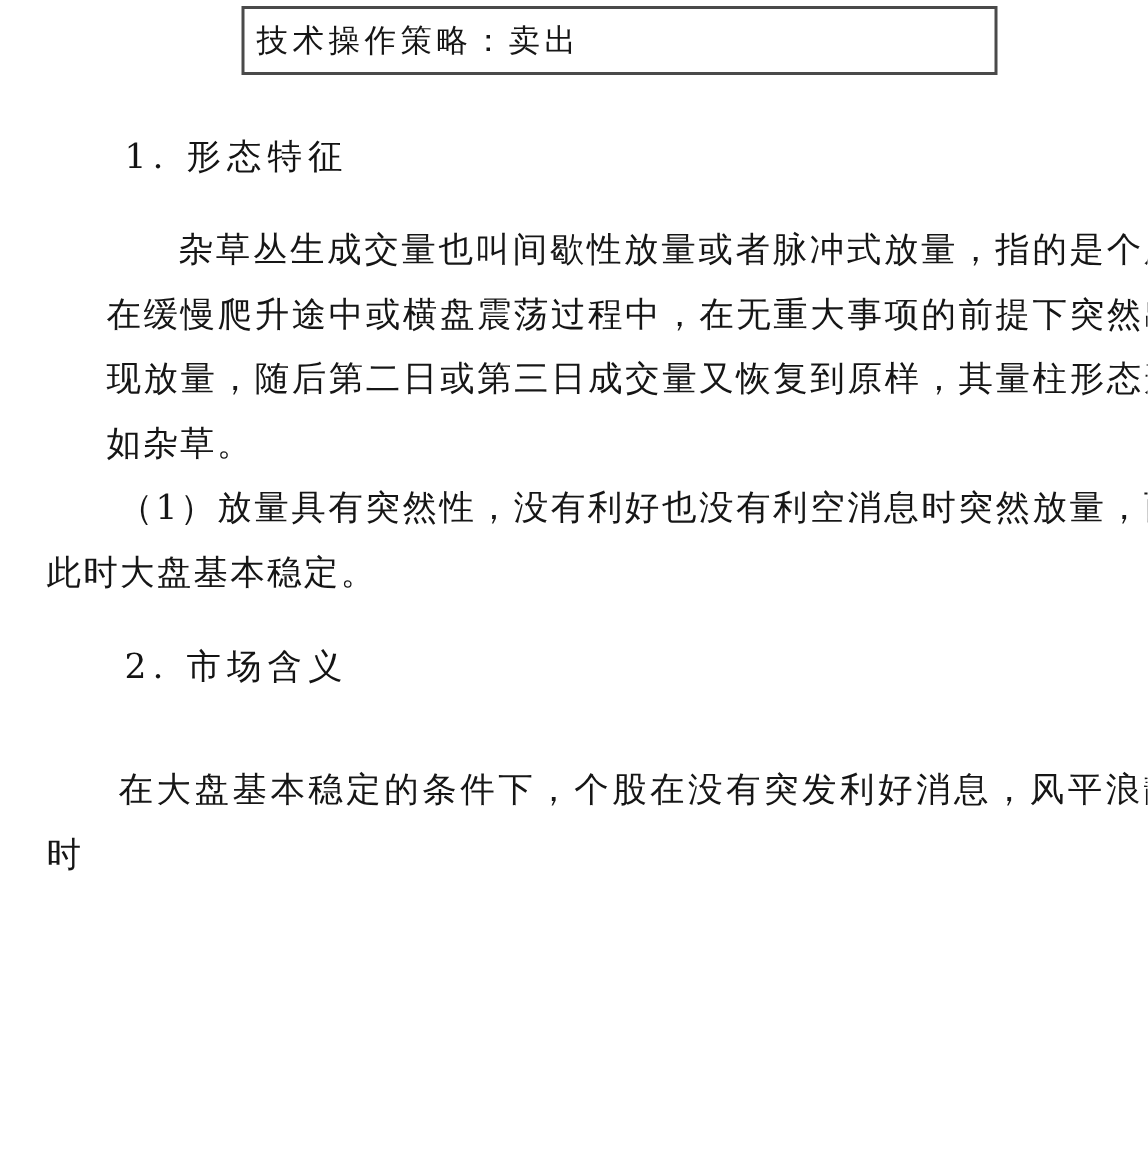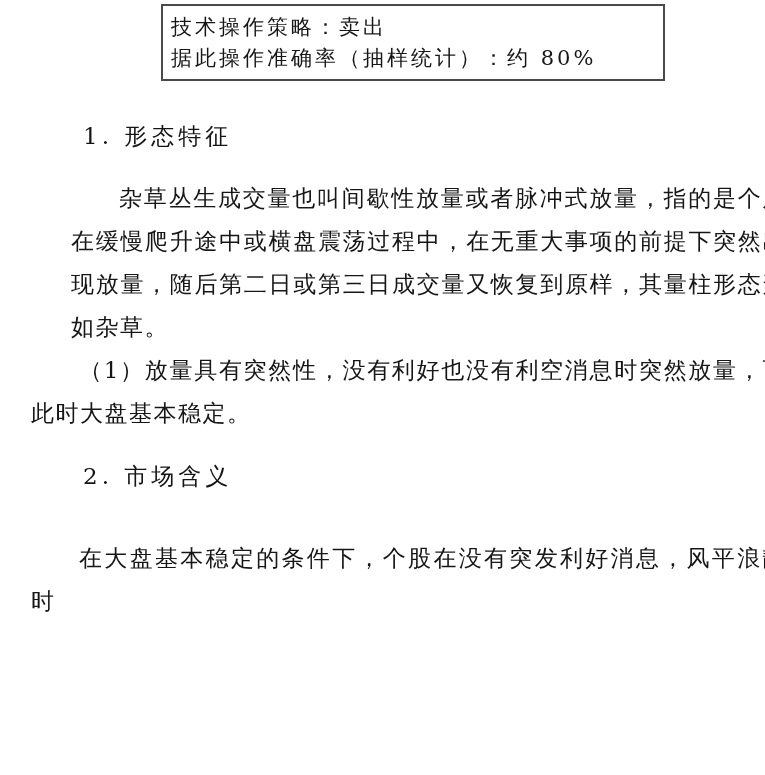--- a/index.html
+++ b/index.html
@@ -65,21 +65,20 @@
     margin-top: 46px;
   }
 </style>
 </head>
 <body>
 
 <div class="page">
 
   <div class="info-box">
     <div class="info-line">技术操作策略：卖出</div>
-    <div class="info-line">据此操作准确率（抽样统计）：约 80%</div>
   </div>
 
   <div class="content">
 
     <h2 class="heading">1. 形态特征</h2>
 
     <p class="para indent first-after-heading">杂草丛生成交量也叫间歇性放量或者脉冲式放量，指的是个股在缓慢爬升途中或横盘震荡过程中，在无重大事项的前提下突然出现放量，随后第二日或第三日成交量又恢复到原样，其量柱形态形如杂草。</p>
 
 
     <p class="para indent">（1）放量具有突然性，没有利好也没有利空消息时突然放量，而此时大盘基本稳定。</p>

